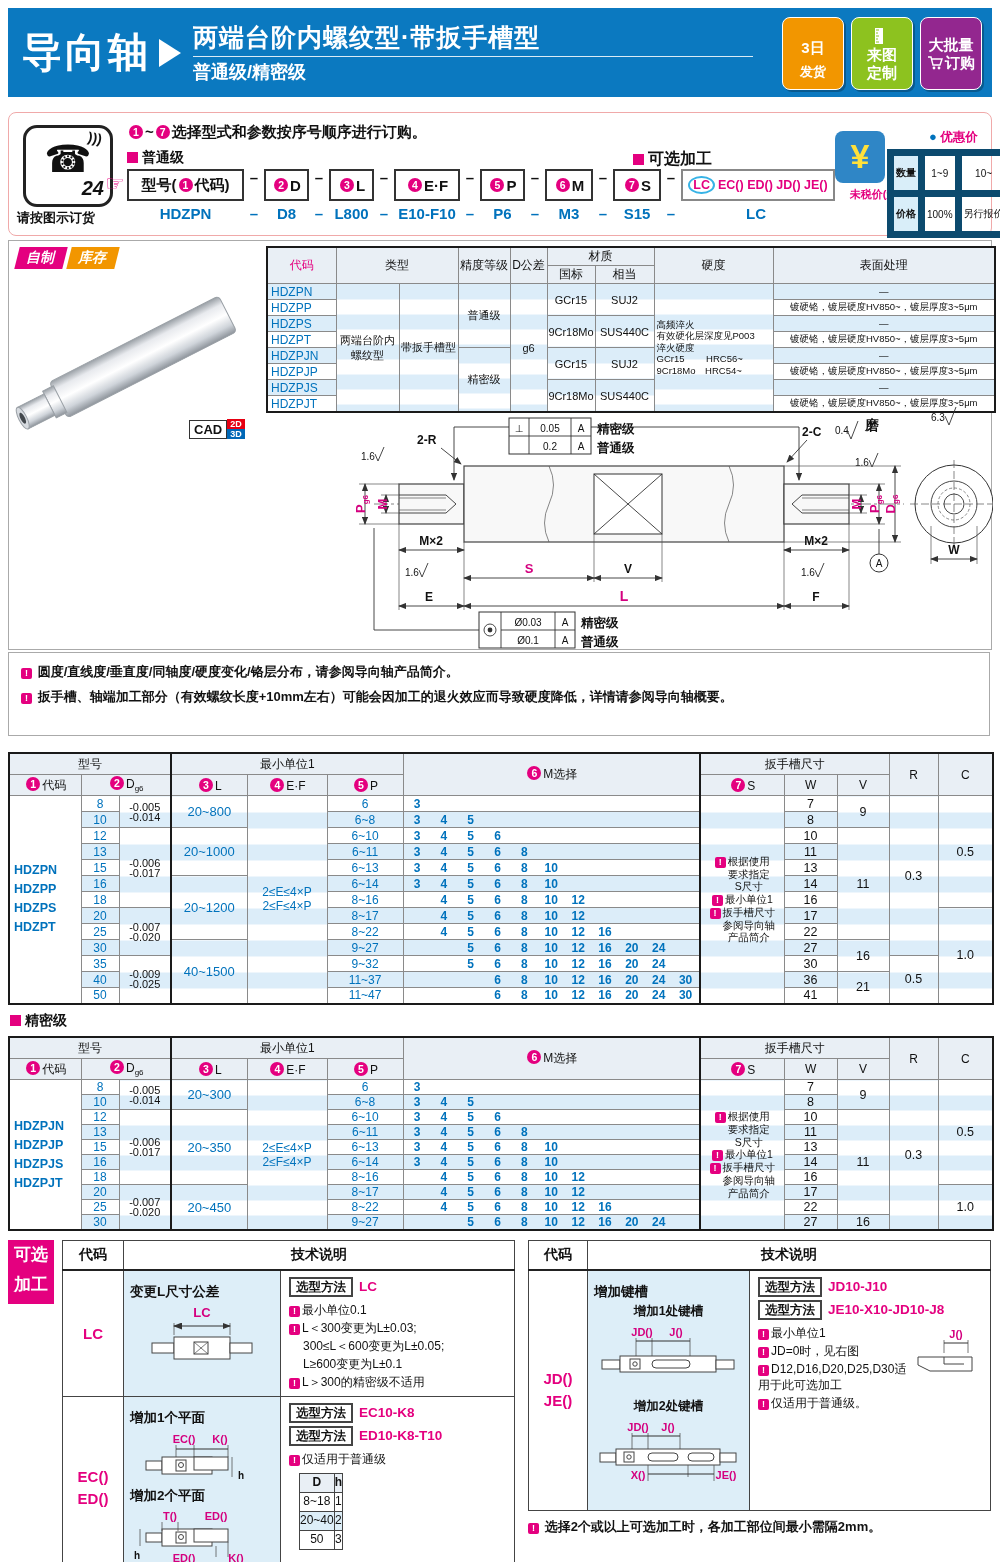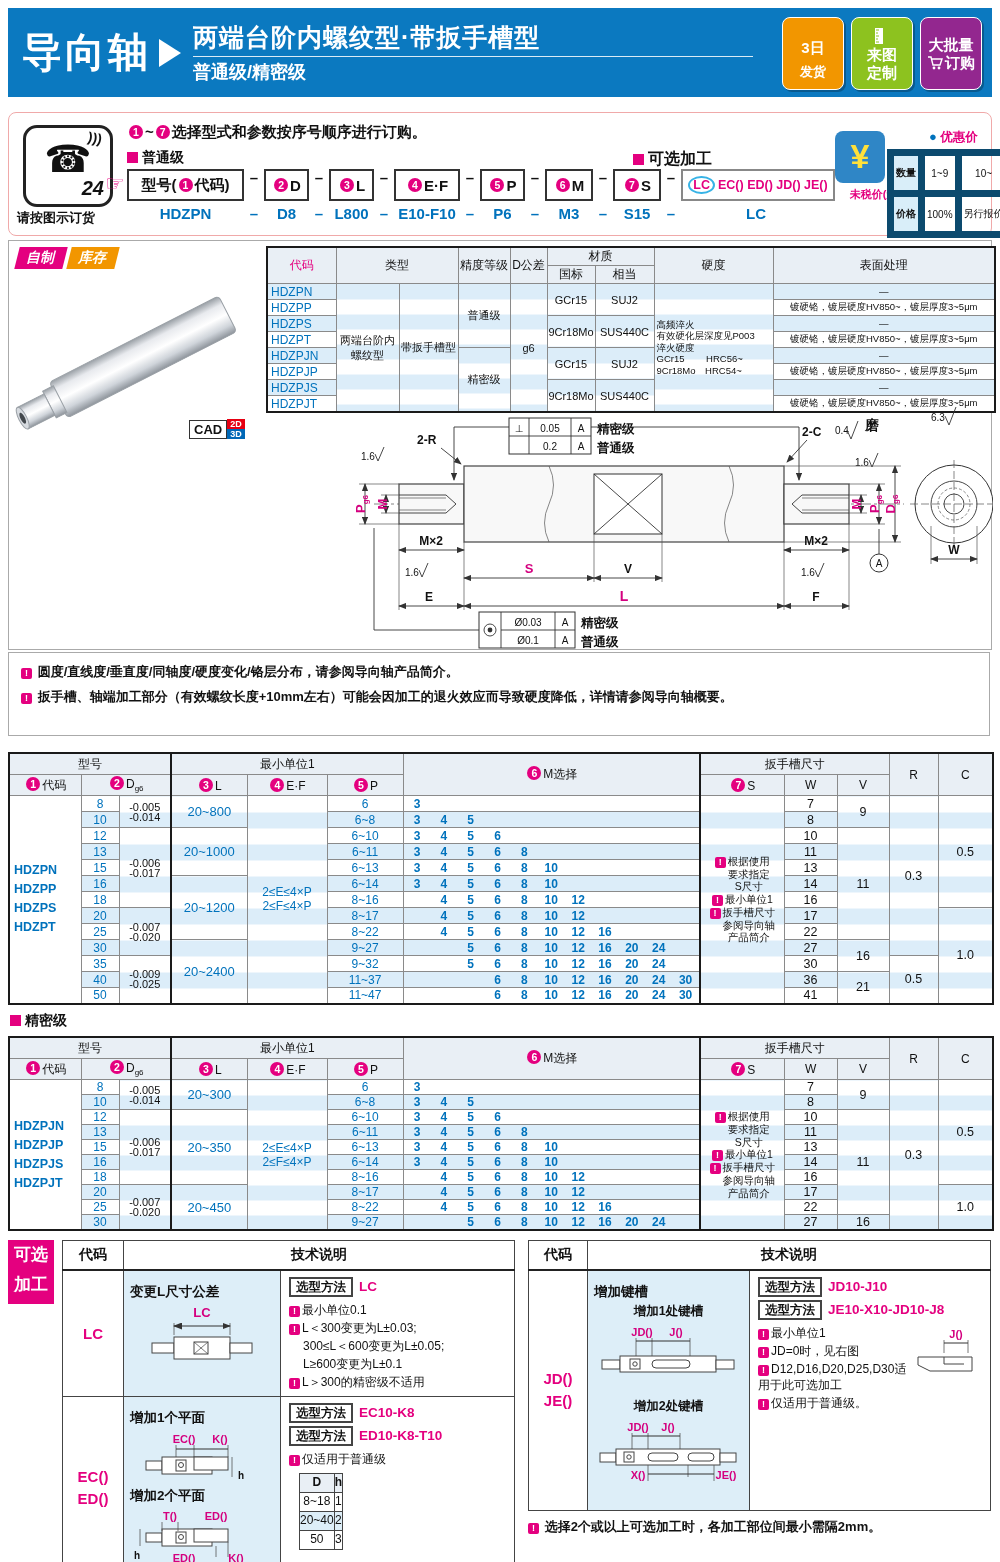--- a/index.html
+++ b/index.html
@@ -709,21 +709,21 @@
               <span>16</span>
               <span></span>
               <span></span>
               <span></span>
             </div>
           </td>
           <td style="background:#fff;;font-size:12.5px">22</td>
         </tr>
         <tr style="height:16px">
           <td class="bluev" style="background:#dcedf9;">30</td>
-          <td rowspan="4" class="bluev bl" style="background:repeating-linear-gradient(to bottom,#dcedf9 0px,#dcedf9 16px,#ffffff 16px,#ffffff 32px);;font-size:13px">20~2400</td>
+          <td rowspan="4" class="bluev bl" style="background:repeating-linear-gradient(to bottom,#dcedf9 0px,#dcedf9 16px,#ffffff 16px,#ffffff 32px);;font-size:13px">40~1500</td>
           <td class="bluev" style="background:#dcedf9;">9~27</td>
           <td style="background:#dcedf9;">
             <div class="mrow">
               <span></span>
               <span></span>
               <span>5</span>
               <span>6</span>
               <span>8</span>
               <span>10</span>
               <span>12</span>

